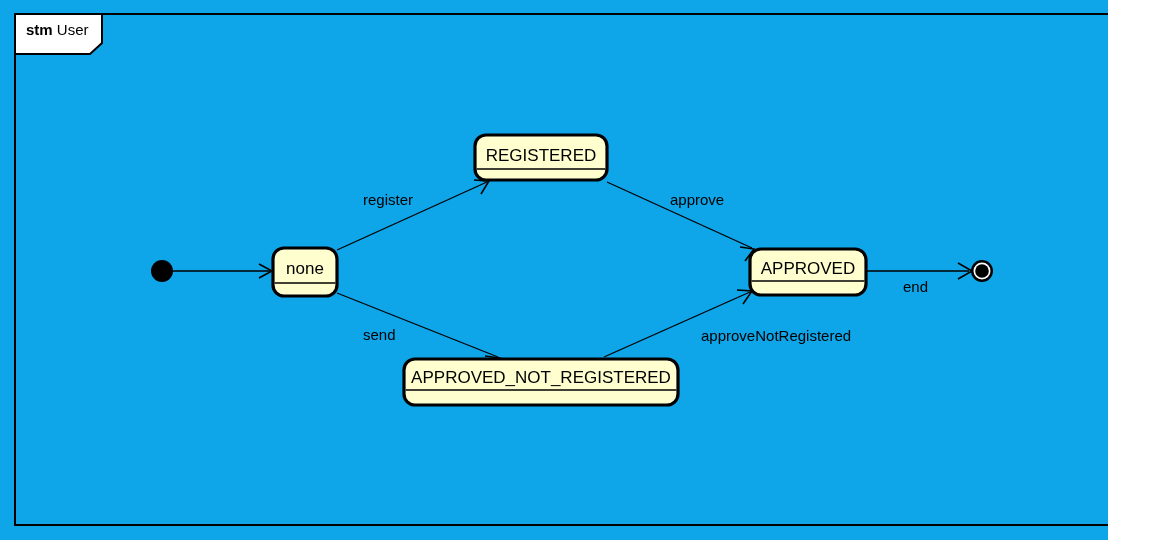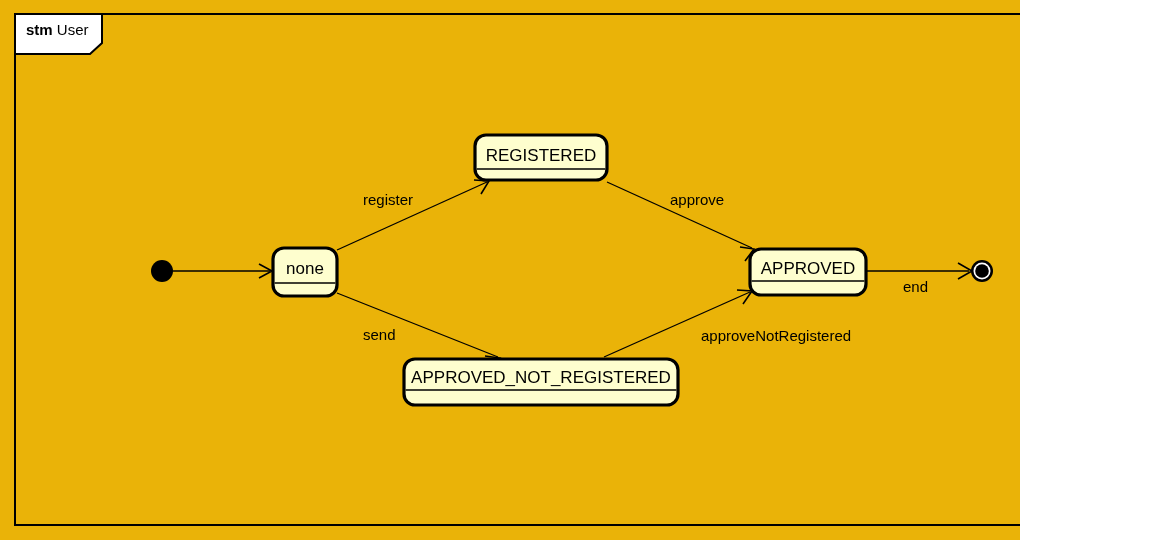--- a/index.html
+++ b/index.html
@@ -6,23 +6,23 @@
   html, body {
     margin: 0;
     padding: 0;
     background: #ffffff;
   }
   body {
     font-family: "Liberation Sans", sans-serif;
   }
   #canvas {
     position: relative;
-    width: 1020px;
+    width: 1108px;
     height: 540px;
-    background: #eab308;
+    background: #0ea5e9;
     overflow: hidden;
   }
   svg.diagram-layer {
     position: absolute;
     left: 0;
     top: 0;
     width: 1156px;
     height: 540px;
   }
   .frame-line {

